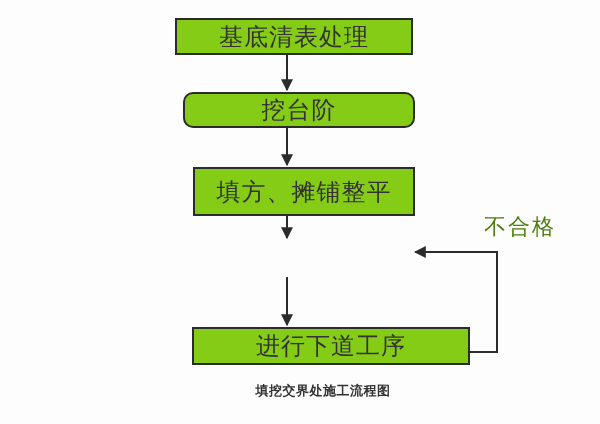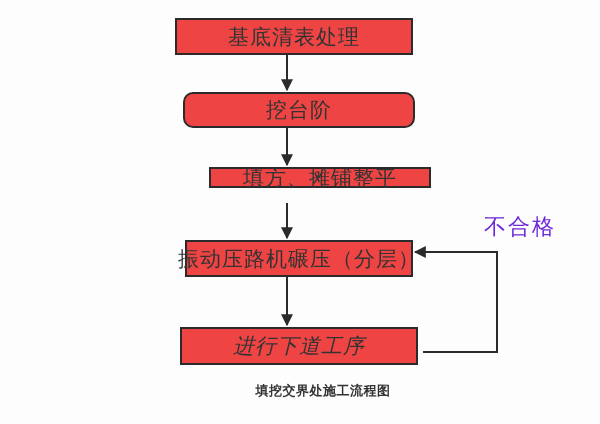--- a/index.html
+++ b/index.html
@@ -19,40 +19,40 @@
     position: absolute;
     left: 0;
     top: 0;
     width: 600px;
     height: 424px;
   }
   .flow-node {
     position: absolute;
     box-sizing: border-box;
     border: 2px solid #2b2b2b;
-    background: #ef4444;
+    background: #84cc16;
     display: flex;
     align-items: center;
     justify-content: center;
     color: #333333;
-    font-size: 21px;
+    font-size: 24px;
     letter-spacing: 1px;
     white-space: nowrap;
   }
   .n1 { left: 175px; top: 18px;  width: 238px; height: 37px; }
   .n2 { left: 183px; top: 92px;  width: 232px; height: 36px; border-radius: 10px; }
-  .n3 { left: 193px; top: 167px; width: 222px; height: 21px; margin-left: 16px; }
+  .n3 { left: 193px; top: 167px; width: 222px; height: 49px; }
   .n4 { left: 185px; top: 240px; width: 228px; height: 37px; }
-  .n5 { left: 180px; top: 327px; width: 238px; height: 38px; font-style: italic; }
+  .n5 { left: 192px; top: 327px; width: 278px; height: 38px; }
   .feedback-label {
     position: absolute;
     left: 484px;
     top: 212px;
     font-size: 22px;
-    color: #6d28d9;
+    color: #4d7c0f;
     letter-spacing: 2px;
     white-space: nowrap;
   }
   .caption {
     position: absolute;
     left: 0;
     top: 382px;
     width: 590px;
     text-align: center;
     font-size: 13px;
@@ -85,23 +85,20 @@
   </div>
 
   <div class="flow-node n2">
     <span>挖台阶</span>
   </div>
 
   <div class="flow-node n3">
     <span>填方、摊铺整平</span>
   </div>
 
-  <div class="flow-node n4">
-    <span>振动压路机碾压（分层）</span>
-  </div>
 
   <div class="flow-node n5">
     <span>进行下道工序</span>
   </div>
 
   <div class="feedback-label">不合格</div>
 
   <div class="caption">填挖交界处施工流程图</div>
 
 </div>

